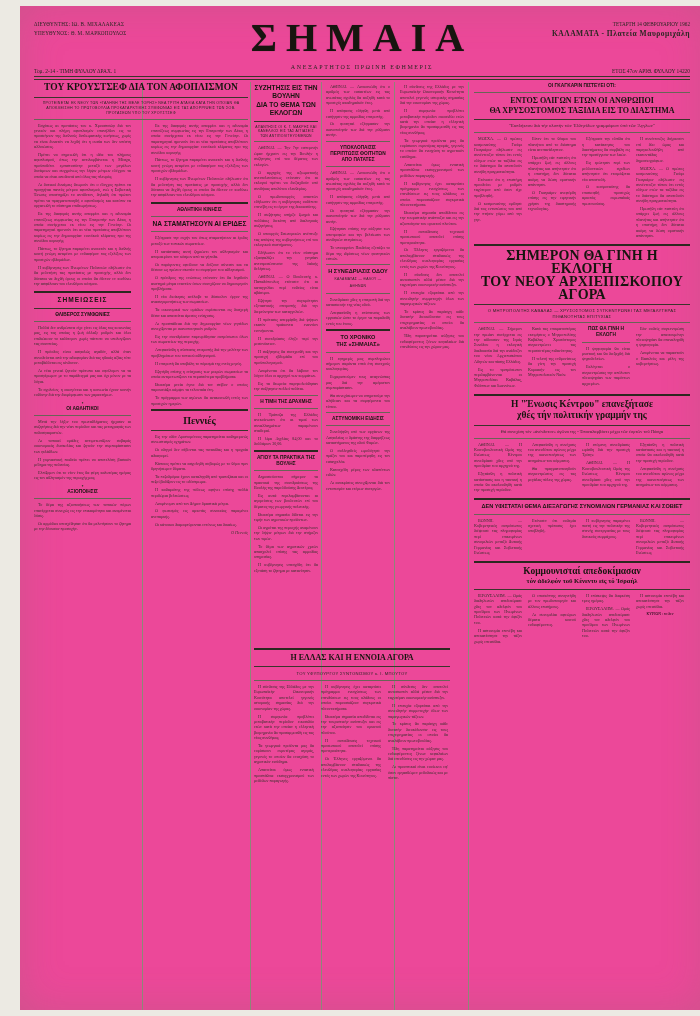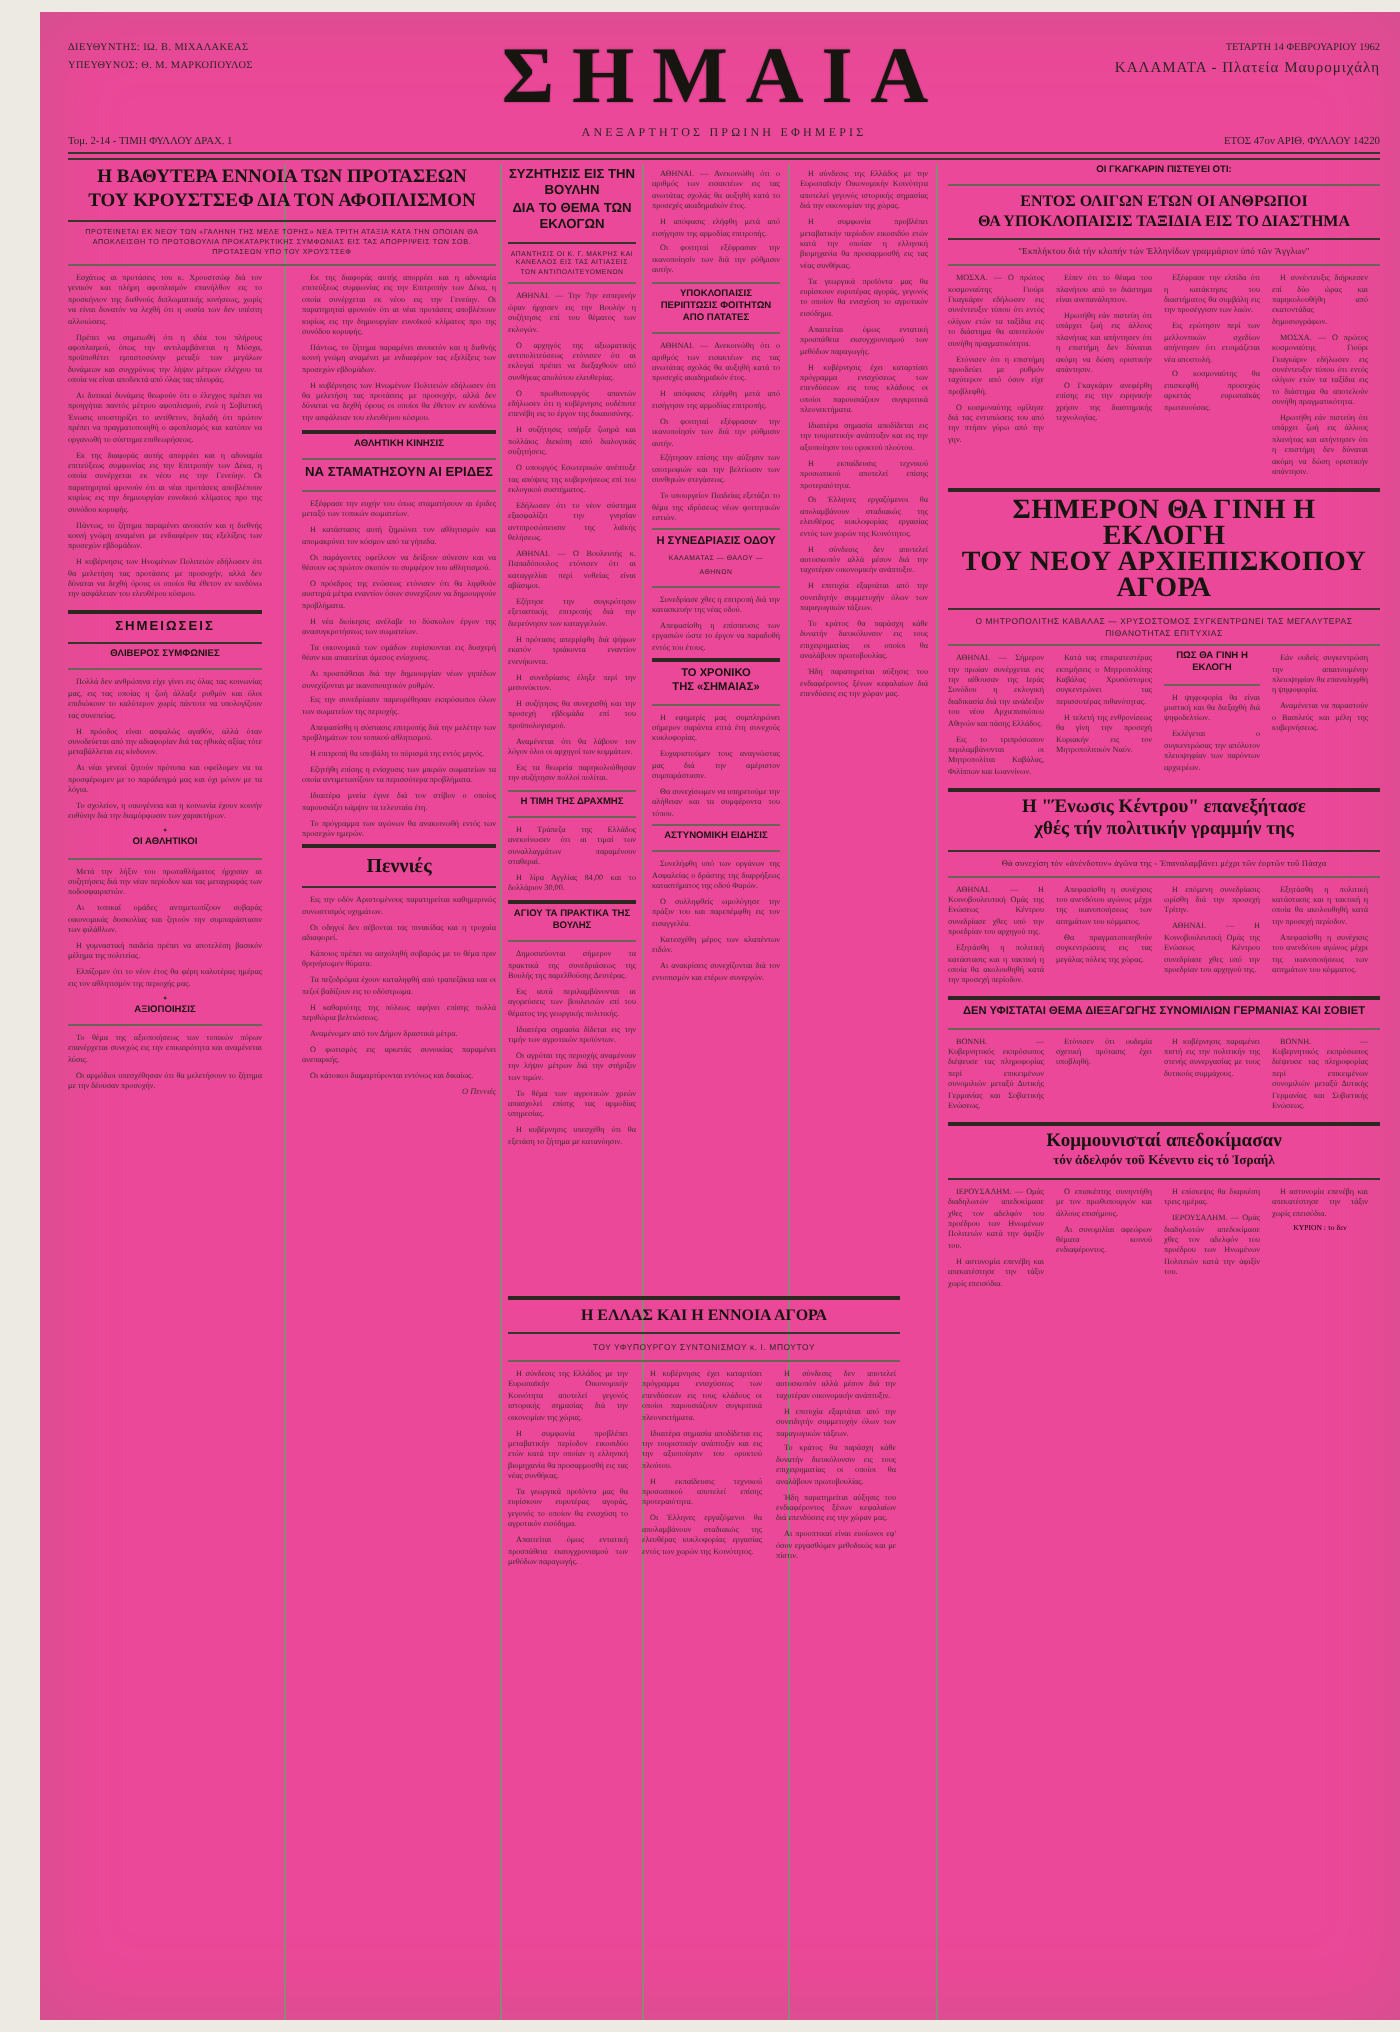--- a/index.html
+++ b/index.html
@@ -12,21 +12,21 @@
   }
   .sheet{
     position:absolute;left:20px;top:6px;width:684px;height:1004px;
     background:#ec4899;
     box-shadow:inset 0 0 40px rgba(120,115,100,.25);
   }
   
   .masthead{position:absolute;left:14px;top:10px;width:656px;height:56px;}
   .mh-left{position:absolute;left:0;top:4px;width:150px;font-size:5.2px;line-height:9px;letter-spacing:.2px;color:#2a2722;}
   .mh-right{position:absolute;right:0;top:4px;width:160px;text-align:right;font-size:5.2px;line-height:9px;color:#2a2722;}
-  .mh-right .kal{font-size:7.5px;letter-spacing:.5px;font-weight:normal;}
+  .mh-right .kal{font-size:7.5px;letter-spacing:.5px;font-weight:bold;}
   .title{
     position:absolute;left:0;right:0;top:0;text-align:center;
     font-family:"Liberation Serif", serif;
     font-size:40px;font-weight:bold;letter-spacing:9px;color:#17150f;
     line-height:44px;
     text-shadow:0 0 1px rgba(0,0,0,.4);
   }
   .subtitle{position:absolute;left:0;right:0;top:48px;text-align:center;font-size:6px;letter-spacing:1.6px;color:#2a2722;}
   .mh-rule{position:absolute;left:14px;right:14px;top:70px;border-top:1px solid #3a352c;}
   .mh-rule2{position:absolute;left:14px;right:14px;top:72.5px;border-top:.5px solid #3a352c;}
@@ -90,21 +90,20 @@
 
     <div class="cols">
 
       <div class="vrule" style="left:108px;"></div>
       <div class="vrule" style="left:216px;"></div>
       <div class="vrule" style="left:287px;"></div>
       <div class="vrule" style="left:360px;"></div>
       <div class="vrule" style="left:434px;"></div>
 
       <div class="col" style="left:0;width:214px;">
-        <div class="hd h2 serifhd" style="padding-top:2px;">Η ΒΑΘΥΤΕΡΑ ΕΝΝΟΙΑ ΤΩΝ ΠΡΟΤΑΣΕΩΝ</div>
         <div class="hd h2 serifhd">ΤΟΥ ΚΡΟΥΣΤΣΕΦ ΔΙΑ ΤΟΝ ΑΦΟΠΛΙΣΜΟΝ</div>
         <div class="rule"></div>
         <div class="kicker" style="font-size:3.6px;line-height:5px;padding:0 6px;">ΠΡΟΤΕΙΝΕΤΑΙ ΕΚ ΝΕΟΥ ΤΩΝ «ΓΑΛΗΝΗ ΤΗΣ ΜΕΛΕ ΤΟΡΗΣ» ΝΕΑ ΤΡΙΤΗ ΑΤΑΞΙΑ ΚΑΤΑ ΤΗΝ ΟΠΟΙΑΝ ΘΑ ΑΠΟΚΛΕΙΣΘΗ ΤΟ ΠΡΩΤΟΒΟΥΛΙΑ ΠΡΟΚΑΤΑΡΚΤΙΚΗΣ ΣΥΜΦΩΝΙΑΣ ΕΙΣ ΤΑΣ ΑΠΟΡΡΙΨΕΙΣ ΤΩΝ ΣΟΒ. ΠΡΟΤΑΣΕΩΝ ΥΠΟ ΤΟΥ ΧΡΟΥΣΤΣΕΦ</div>
         <div class="rule thin"></div>
 
         <div style="display:flex;gap:20px;">
 
           <div style="width:100px;">
             <div class="blurb">
               <p>Εσχάτως αι προτάσεις του κ. Χρουστσώφ διά τον γενικόν και πλήρη αφοπλισμόν επανήλθον εις το προσκήνιον της διεθνούς διπλωματικής κινήσεως, χωρίς να είναι δυνατόν να λεχθή ότι η ουσία των δεν υπέστη αλλοιώσεις.</p>
@@ -288,21 +287,21 @@
           <p>Η επιτυχία εξαρτάται από την συνειδητήν συμμετοχήν όλων των παραγωγικών τάξεων.</p>
           <p>Το κράτος θα παράσχη κάθε δυνατήν διευκόλυνσιν εις τους επιχειρηματίας οι οποίοι θα αναλάβουν πρωτοβουλίας.</p>
           <p>Ήδη παρατηρείται αύξησις του ενδιαφέροντος ξένων κεφαλαίων διά επενδύσεις εις την χώραν μας.</p>
         </div>
       </div>
 
       <div class="col" style="left:440px;width:216px;">
         <div class="hd h6" style="padding-top:1px;">ΟΙ ΓΚΑΓΚΑΡΙΝ ΠΙΣΤΕΥΕΙ ΟΤΙ:</div>
         <div class="rule thin"></div>
         <div class="hd h3 serifhd">ΕΝΤΟΣ ΟΛΙΓΩΝ ΕΤΩΝ ΟΙ ΑΝΘΡΩΠΟΙ</div>
-        <div class="hd h3 serifhd">ΘΑ ΥΠΟΚΛΟΠΑΙΣΙΣ ΤΑΞΙΔΙΑ ΕΙΣ ΤΟ ΔΙΑΣΤΗΜΑ</div>
+        <div class="hd h3 serifhd">ΘΑ ΧΡΥΣΟΣΤΟΜΟΣ ΤΑΞΙΔΙΑ ΕΙΣ ΤΟ ΔΙΑΣΤΗΜΑ</div>
         <div class="rule"></div>
         <div class="lead" style="font-size:4.6px;">"Εκπλήκτου διά τήν κλοπήν τών Ἑλληνίδων γραμμάριον ὑπό τῶν Ἄγγλων"</div>
         <div class="rule thin"></div>
 
         <div style="display:flex;gap:6px;">
           <div style="width:48px;">
             <div class="blurb">
               <p>ΜΟΣΧΑ. — Ο πρώτος κοσμοναύτης Γιούρι Γκαγκάριν εδήλωσεν εις συνέντευξιν τύπου ότι εντός ολίγων ετών τα ταξίδια εις το διάστημα θα αποτελούν συνήθη πραγματικότητα.</p>
               <p>Ετόνισεν ότι η επιστήμη προοδεύει με ρυθμόν ταχύτερον από όσον είχε προβλεφθή.</p>
               <p>Ο κοσμοναύτης ομίλησε διά τας εντυπώσεις του από την πτήσιν γύρω από την γην.</p>

